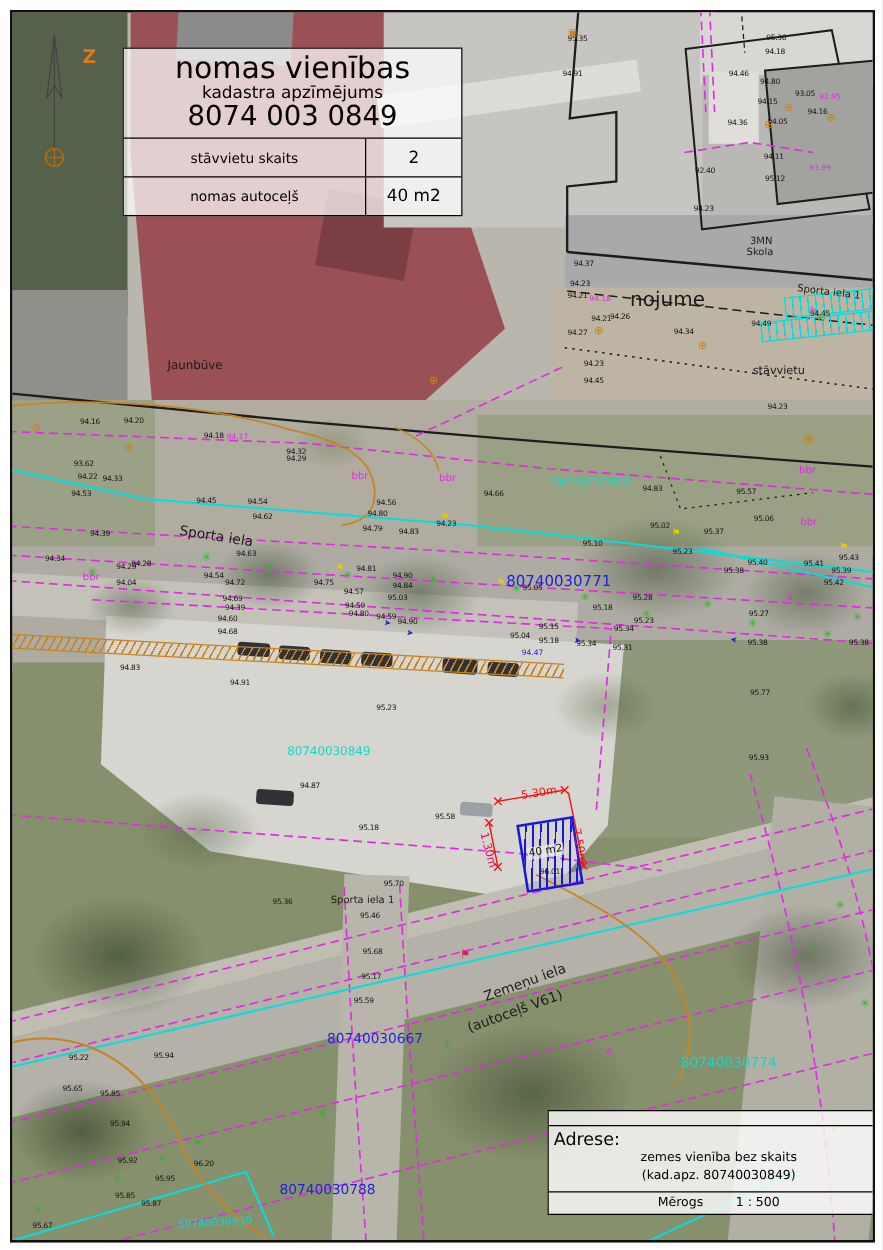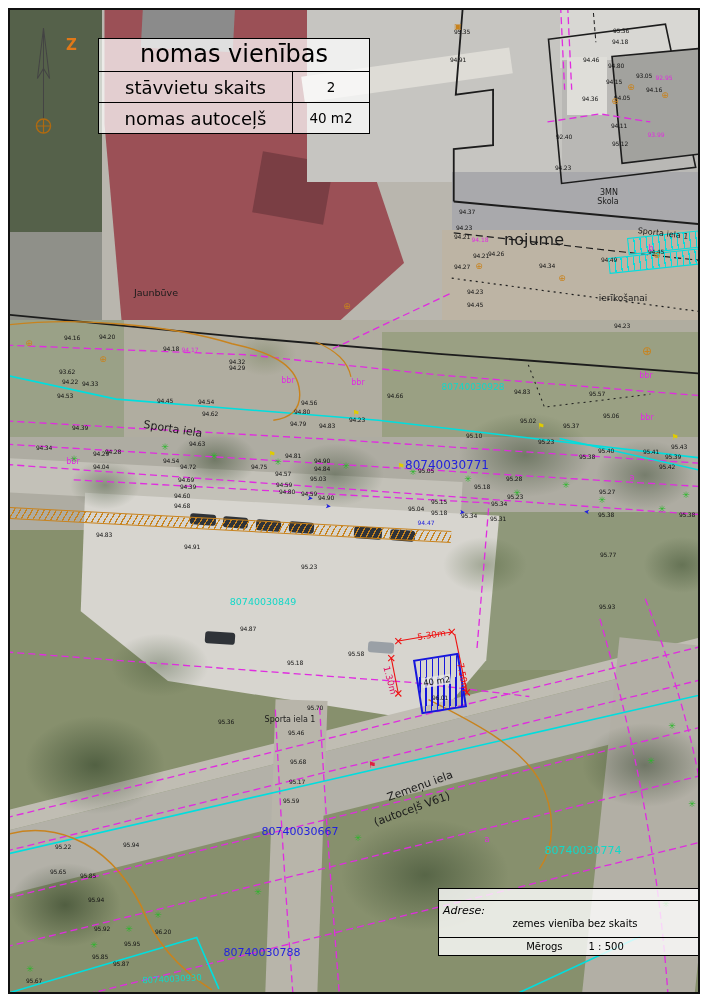--- a/index.html
+++ b/index.html
@@ -57,31 +57,31 @@
   .hydrant{font-size:9px;color:#e02040;}
   #north-label{position:absolute;left:56px;top:26px;color:#e07818;font-size:15px;font-weight:bold;}
   
   #title-block{position:absolute;left:88px;top:28px;width:270px;border:1.6px solid #000;
     background:rgba(255,255,255,.72);color:#000;}
   .tb-header{text-align:center;padding:3px 0 4px;}
   .tb-l1{font-size:24px;line-height:1.05;}
   .tb-l2{font-size:13.5px;line-height:1.1;}
   .tb-l3{font-size:22px;line-height:1.1;}
   .tb-row{display:flex;border-top:1.6px solid #000;height:30px;align-items:center;}
-  .tb-label{flex:1;text-align:center;font-size:18px;}
+  .tb-label{flex:1;text-align:center;font-size:11px;}
   .tb-value{width:76px;border-left:1.6px solid #000;align-self:stretch;display:flex;
             align-items:center;justify-content:center;font-size:13.5px;}
   
   #info-block{position:absolute;left:428px;top:878px;width:272px;border:1.4px solid #000;
     background:rgba(255,255,255,.80);color:#000;}
   .ib-top{text-align:center;padding:5px 4px 6px;border-bottom:1.2px solid #000;}
   .ib-title{font-size:11px;}
   .ib-sub{font-size:9.5px;margin-top:2px;}
   .ib-mid{position:relative;padding:3px 4px 6px;border-bottom:1.2px solid #000;}
-  .ib-adrese{font-size:11px;font-style:italic;}
+  .ib-adrese{font-size:14px;}
   .ib-addr{text-align:center;font-size:10px;line-height:1.35;}
   .ib-bottom{display:flex;justify-content:center;gap:26px;padding:3px 0;font-size:10px;}
 </style>
 </head>
 <body>
 
 <div id="page">
   <div id="mapframe">
 
     <div class="patch" style="left:-8px;top:-8px;width:100px;height:250px;background:#55614a;"></div>
@@ -325,21 +325,21 @@
         <span class="pt mnote" style="left: 180px; top: 340px; font-size: 6px; transform: translate(-50%, -50%);">94.17</span>
         <span class="pt mnote" style="left: 470px; top: 230px; font-size: 6px; transform: translate(-50%, -50%);">94.18</span>
         <span class="pt mnote" style="left: 646px; top: 125px; font-size: 6px; transform: translate(-50%, -50%);">93.99</span>
         <span class="pt mnote" style="left: 654px; top: 68px; font-size: 6px; transform: translate(-50%, -50%);">92.95</span>
         <span class="pt bnote" style="left: 416px; top: 513px; transform: translate(-50%, -50%);">94.47</span>
         <span class="pt street" style="left: 146px; top: 283px; font-size: 9.5px; transform: translate(-50%, -50%);">Jaunbūve</span>
         <span class="pt street" style="left: 524px; top: 230px; font-size: 16px; transform: translate(-50%, -50%);">nojume</span>
         <span class="pt street" style="left: 599px; top: 183px; font-size: 8px; transform: translate(-50%, -50%);">3MN</span>
         <span class="pt street" style="left: 598px; top: 192px; font-size: 8px; transform: translate(-50%, -50%);">Skola</span>
         <span class="pt street" style="left: 653px; top: 224px; font-size: 8px; transform: translate(-50%, -50%) rotate(7deg);">Sporta iela 1</span>
-        <span class="pt street" style="left: 613px; top: 288px; font-size: 9px; transform: translate(-50%, -50%);">ierīkošanai</span>
+        <span class="pt street" style="left: 613px; top: 288px; font-size: 9px; transform: translate(-50%, -50%);">stāvvietu</span>
         <span class="pt street" style="left: 163px; top: 419px; font-size: 11px; transform: translate(-50%, -50%) rotate(9deg);">Sporta iela</span>
         <span class="pt street" style="left: 280px; top: 710px; font-size: 8px; transform: translate(-50%, -50%);">Sporta iela 1</span>
         <span class="pt street" style="left: 410px; top: 776px; font-size: 11px; transform: translate(-50%, -50%) rotate(-20deg);">Zemeņu iela</span>
         <span class="pt street" style="left: 402px; top: 799px; font-size: 11px; transform: translate(-50%, -50%) rotate(-20deg);">(autoceļš V61)</span>
         <span class="pt cyanp" style="left: 463px; top: 377px; transform: translate(-50%, -50%);">80740030928</span>
         <span class="pt cyanp" style="left: 253px; top: 592px; font-size: 9.5px; transform: translate(-50%, -50%);">80740030849</span>
         <span class="pt cyanp" style="left: 573px; top: 840px; font-size: 11px; transform: translate(-50%, -50%);">80740030774</span>
         <span class="pt cyanp" style="left: 162px; top: 969px; font-size: 8.5px; transform: translate(-50%, -50%) rotate(-3deg);">80740030930</span>
         <span class="pt bluep" style="left: 437px; top: 455px; font-size: 12px; transform: translate(-50%, -50%);">80740030771</span>
         <span class="pt bluep" style="left: 290px; top: 821px; font-size: 11px; transform: translate(-50%, -50%);">80740030667</span>
@@ -388,37 +388,40 @@
         <span class="pt farrow" style="left: 452px; top: 503px; transform: translate(-50%, -50%) rotate(8deg);">➤</span>
         <span class="pt farrow" style="left: 577px; top: 501px; transform: translate(-50%, -50%) rotate(-172deg);">➤</span>
         <span class="pt hydrant" style="left: 362px; top: 755px; transform: translate(-50%, -50%);">⚑</span>
       </div>
 
     <span id="north-label">Z</span>
 
     <div id="title-block">
       <div class="tb-header">
         <div class="tb-l1">nomas vienības</div>
+        <div class="tb-l2">kadastra apzīmējums</div>
+        <div class="tb-l3">8074 003 0849</div>
       </div>
       <div class="tb-row">
         <div class="tb-label">stāvvietu skaits</div>
         <div class="tb-value">2</div>
       </div>
       <div class="tb-row">
         <div class="tb-label">nomas autoceļš</div>
         <div class="tb-value">40 m2</div>
       </div>
     </div>
 
     <div id="info-block">
       <div class="ib-top">
       </div>
       <div class="ib-mid">
         <div class="ib-adrese">Adrese:</div>
         <div class="ib-addr">zemes vienība bez skaits</div>
+        <div class="ib-addr">(kad.apz. 80740030849)</div>
       </div>
       <div class="ib-bottom">
         <span>Mērogs</span>
         <span>1 : 500</span>
       </div>
     </div>
 
   </div>
 </div>
 

